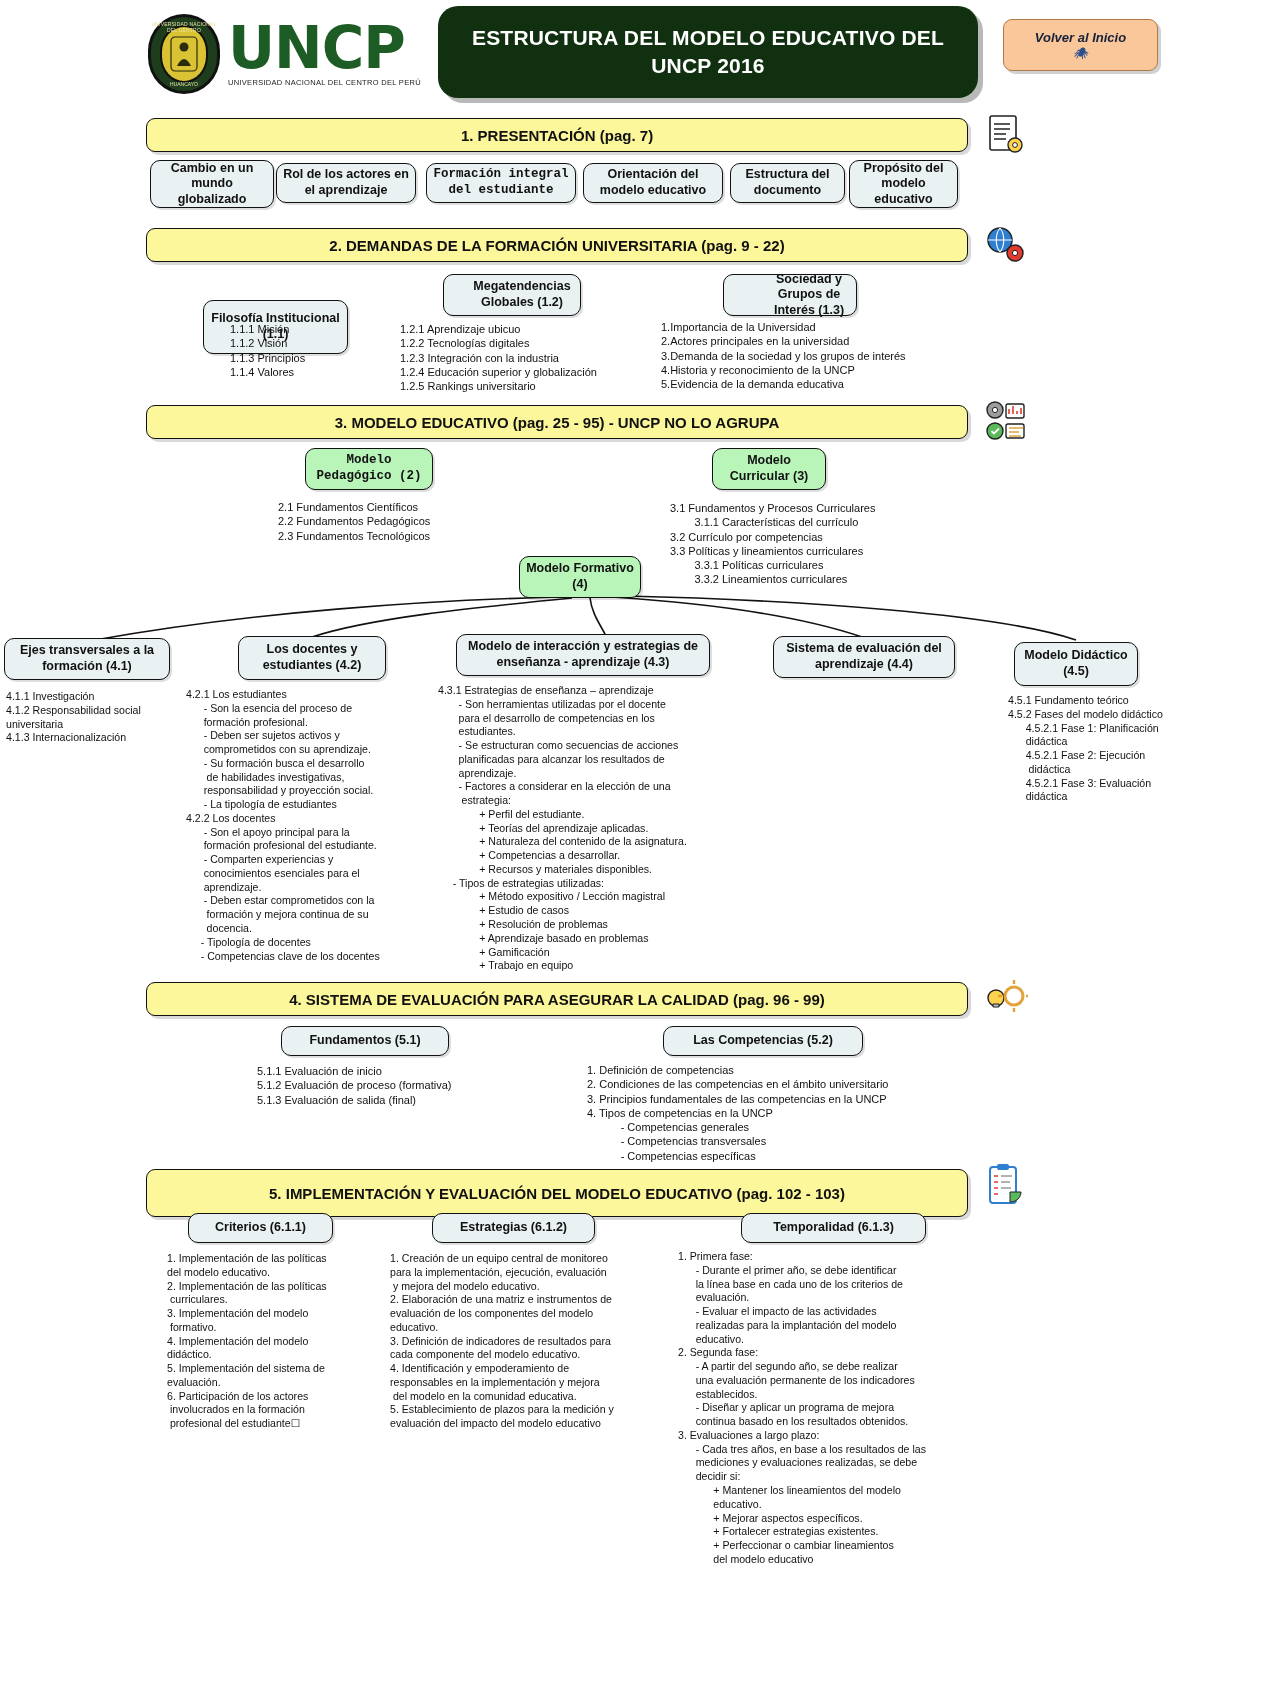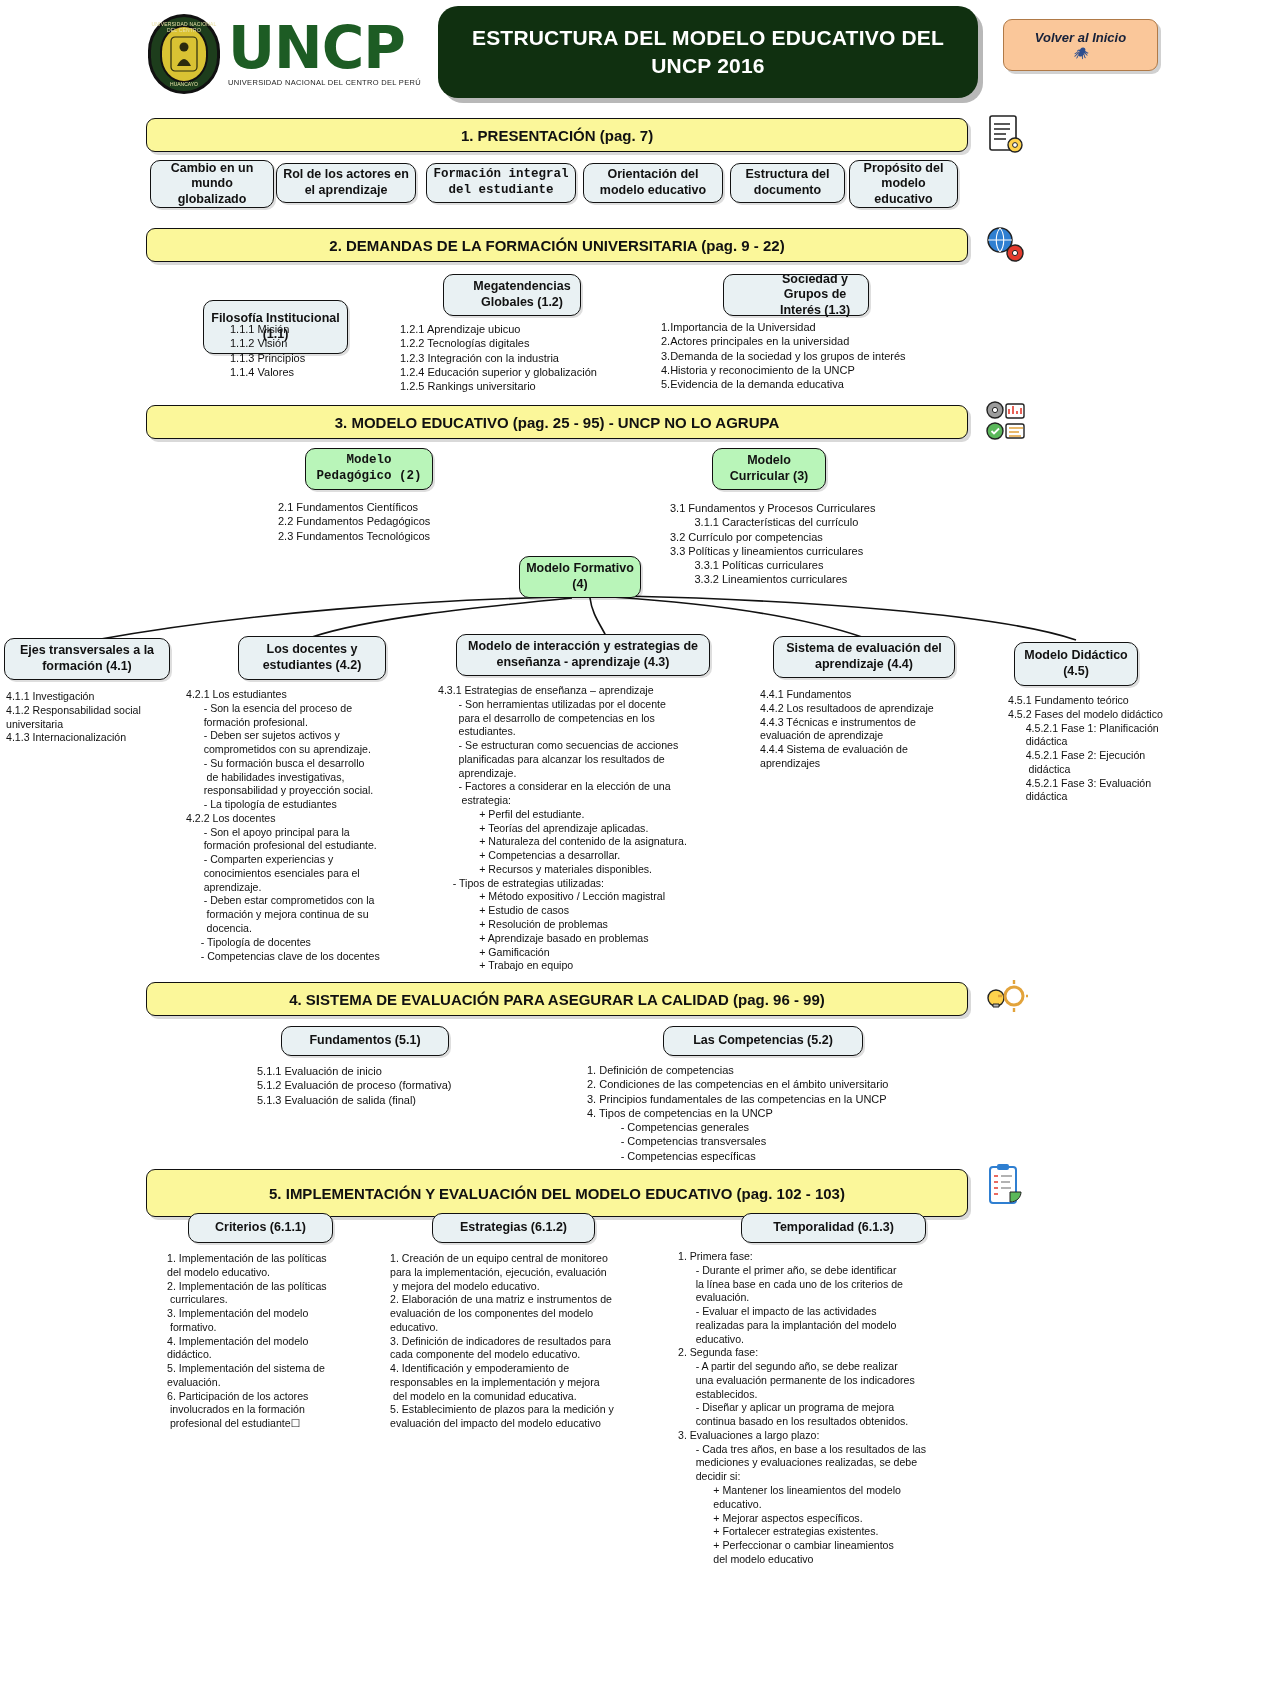--- a/index.html
+++ b/index.html
@@ -151,21 +151,21 @@
 1.1.4 Valores</div>
 
   <div class="node" style="left:443px; top:274px; width:138px; height:42px;padding-left:26px;">Megatendencias
 Globales (1.2)</div>
   <div class="txt" style="left:400px; top:322px; width:290px;">1.2.1 Aprendizaje ubicuo
 1.2.2 Tecnologías digitales
 1.2.3 Integración con la industria
 1.2.4 Educación superior y globalización
 1.2.5 Rankings universitario</div>
 
-  <div class="node" style="left:723px; top:274px; width:146px; height:42px;padding-left:44px;">Sociedad y Grupos
+  <div class="node" style="left:723px; top:274px; width:134px; height:42px;padding-left:44px;">Sociedad y Grupos
 de Interés (1.3)</div>
   <div class="txt" style="left:661px; top:320px; width:330px;">1.Importancia de la Universidad
 2.Actores principales en la universidad
 3.Demanda de la sociedad y los grupos de interés
 4.Historia y reconocimiento de la UNCP
 5.Evidencia de la demanda educativa</div>
 
   <div class="bar" style="left:146px; top:405px; width:822px; height:34px;">3. MODELO EDUCATIVO (pag. 25 - 95) - UNCP NO LO AGRUPA</div>
   <div class="sideicon" style="left:982px; top:398px;">
     <svg viewBox="0 0 46 46">
@@ -247,26 +247,20 @@
      - Tipos de estrategias utilizadas:
               + Método expositivo / Lección magistral
               + Estudio de casos
               + Resolución de problemas
               + Aprendizaje basado en problemas
               + Gamificación
               + Trabajo en equipo</div>
 
   <div class="node" style="left:773px; top:636px; width:182px; height:42px;">Sistema de evaluación
 del aprendizaje (4.4)</div>
-  <div class="txt narrow" style="left:760px; top:688px; width:232px;">4.4.1 Fundamentos
-4.4.2 Los resultadoos de aprendizaje
-4.4.3 Técnicas e instrumentos de
-evaluación de aprendizaje
-4.4.4 Sistema de evaluación de
-aprendizajes</div>
 
   <div class="node" style="left:1014px; top:642px; width:124px; height:44px;">Modelo
 Didáctico (4.5)</div>
   <div class="txt narrow" style="left:1008px; top:694px; width:250px;">4.5.1 Fundamento teórico
 4.5.2 Fases del modelo didáctico
       4.5.2.1 Fase 1: Planificación
       didáctica
       4.5.2.1 Fase 2: Ejecución
        didáctica
       4.5.2.1 Fase 3: Evaluación

